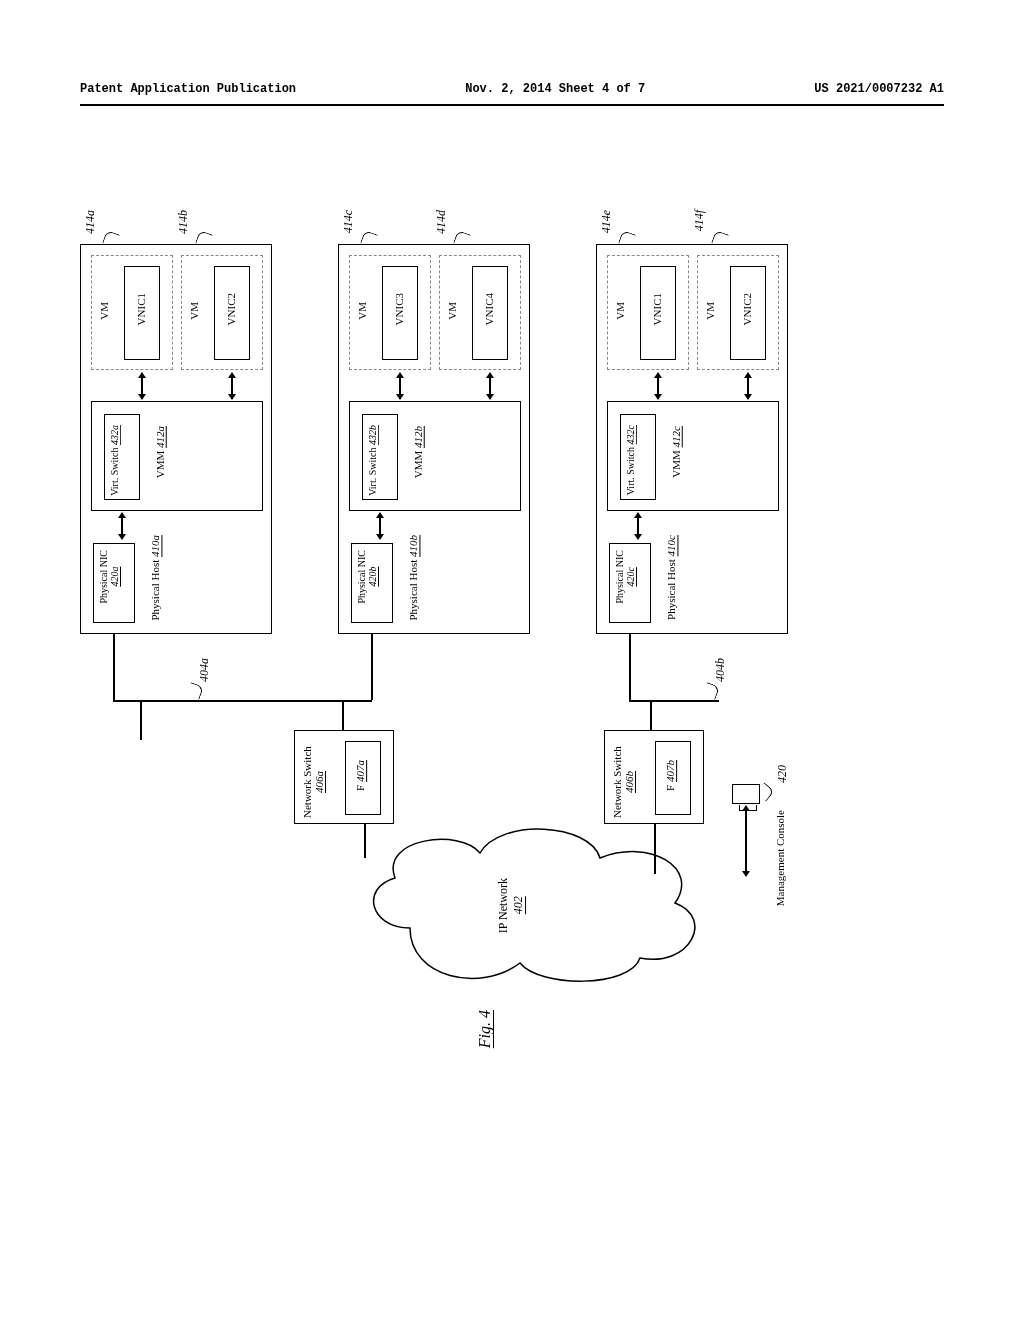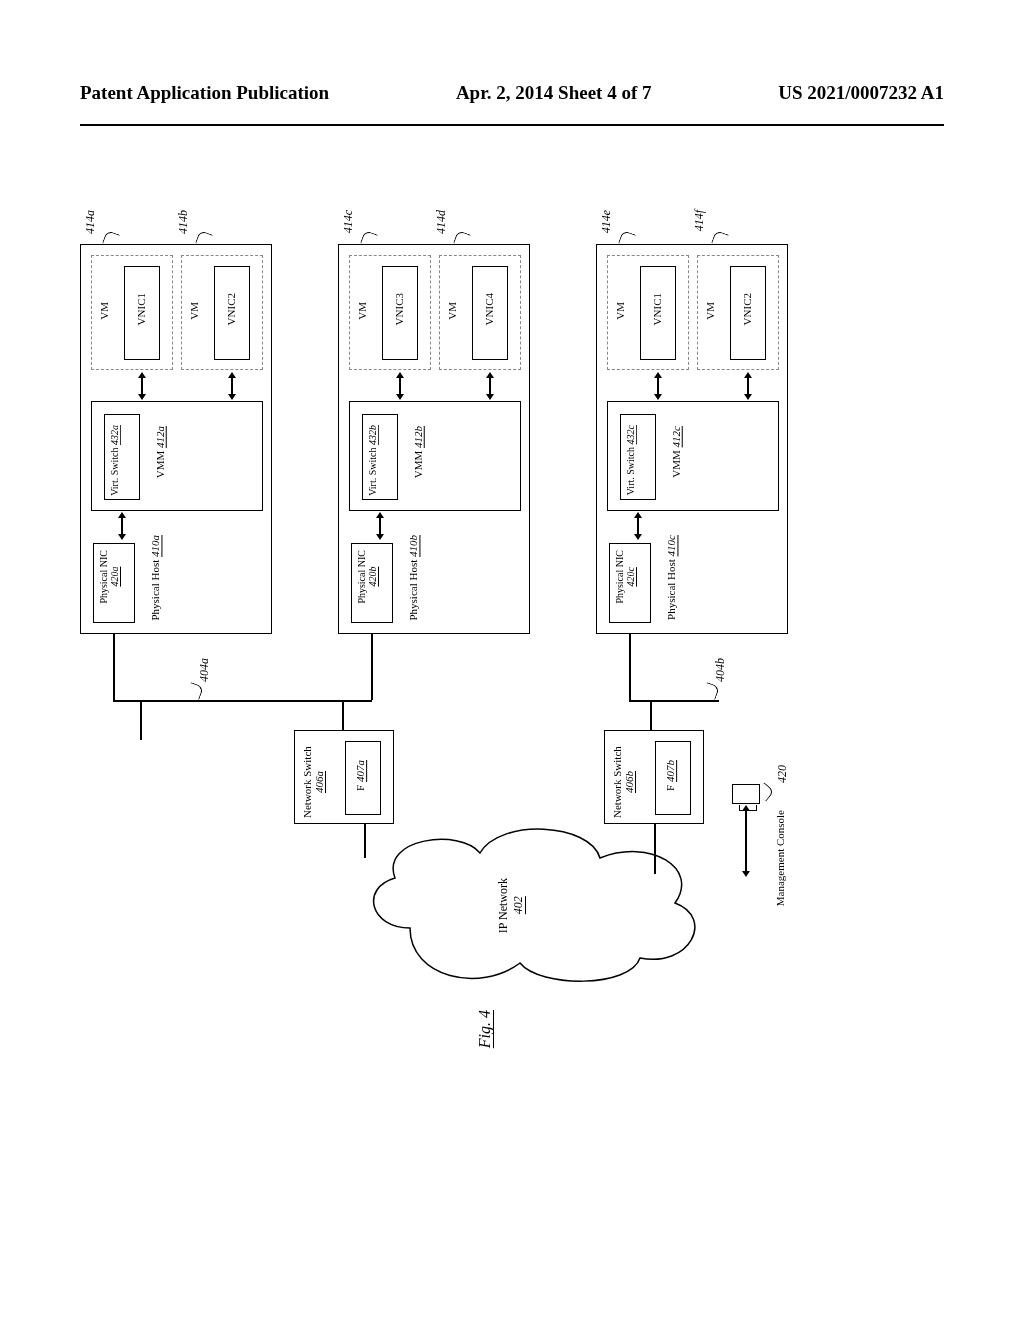--- a/index.html
+++ b/index.html
@@ -10,24 +10,25 @@
     height: 1320px;
     position: relative;
   }
   .page-header {
     position: absolute;
     top: 82px;
     left: 80px;
     right: 80px;
     display: flex;
     justify-content: space-between;
-    font-size: 19px;
+    font-size: 12px;
     font-weight: bold;
     border-bottom: 2px solid #000;
-    padding-bottom: 20px;
+    padding-bottom: 8px;
+    font-family: Liberation Mono, monospace;
   }
   .diagram-area {
     position: absolute;
     top: 190px;
     left: 80px;
     width: 880px;
     height: 870px;
   }
   .rot {
     writing-mode: vertical-rl;
@@ -124,21 +125,21 @@
     text-decoration: underline;
   }
   .inner-label { font-size: 11px; }
   .ref-underline { text-decoration: underline; }
 </style>
 </head>
 <body>
 
 <div class="page-header">
   <span>Patent Application Publication</span>
-  <span>Apr. 2, 2014  Sheet 4 of 7</span>
+  <span>Nov. 2, 2014  Sheet 4 of 7</span>
   <span>US 2021/0007232 A1</span>
 </div>
 
 <div class="diagram-area">
 
   <div class="lbl rot" style="left:3px; top:20px;">414a</div>
   <div class="hook" style="left:24px; top:42px;"></div>
   <div class="lbl rot" style="left:96px; top:20px;">414b</div>
   <div class="hook" style="left:117px; top:42px;"></div>
   <div class="host-box" style="left:0; top:54px; width:192px; height:390px;">

